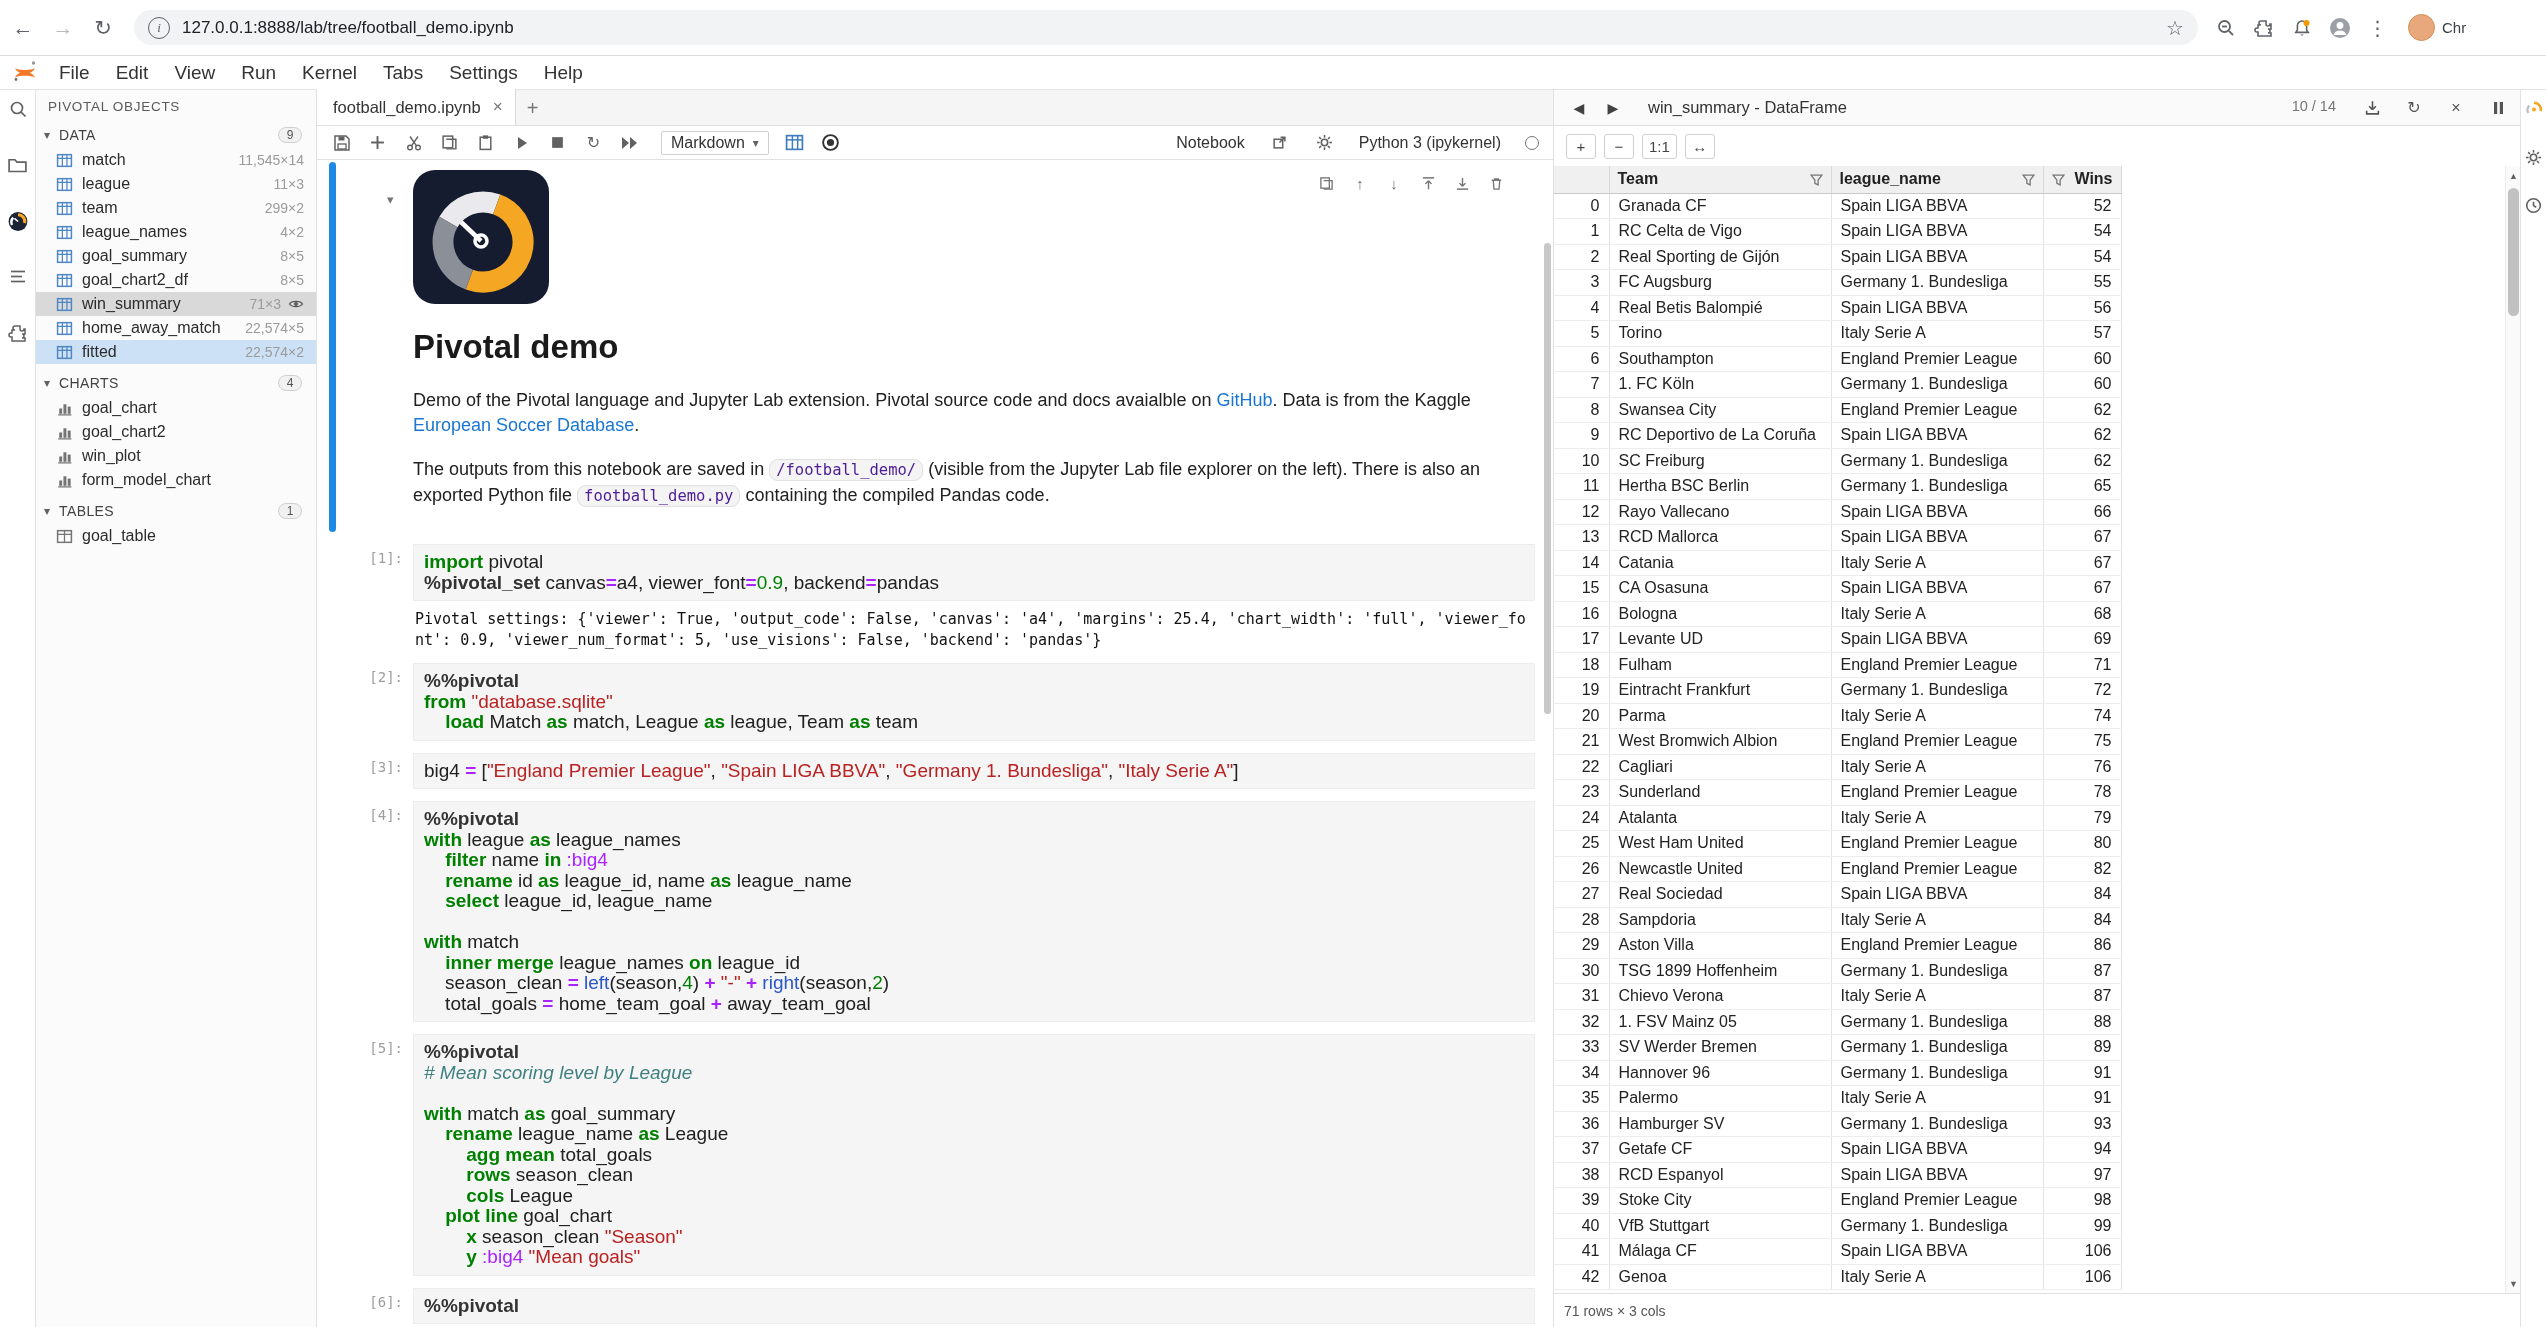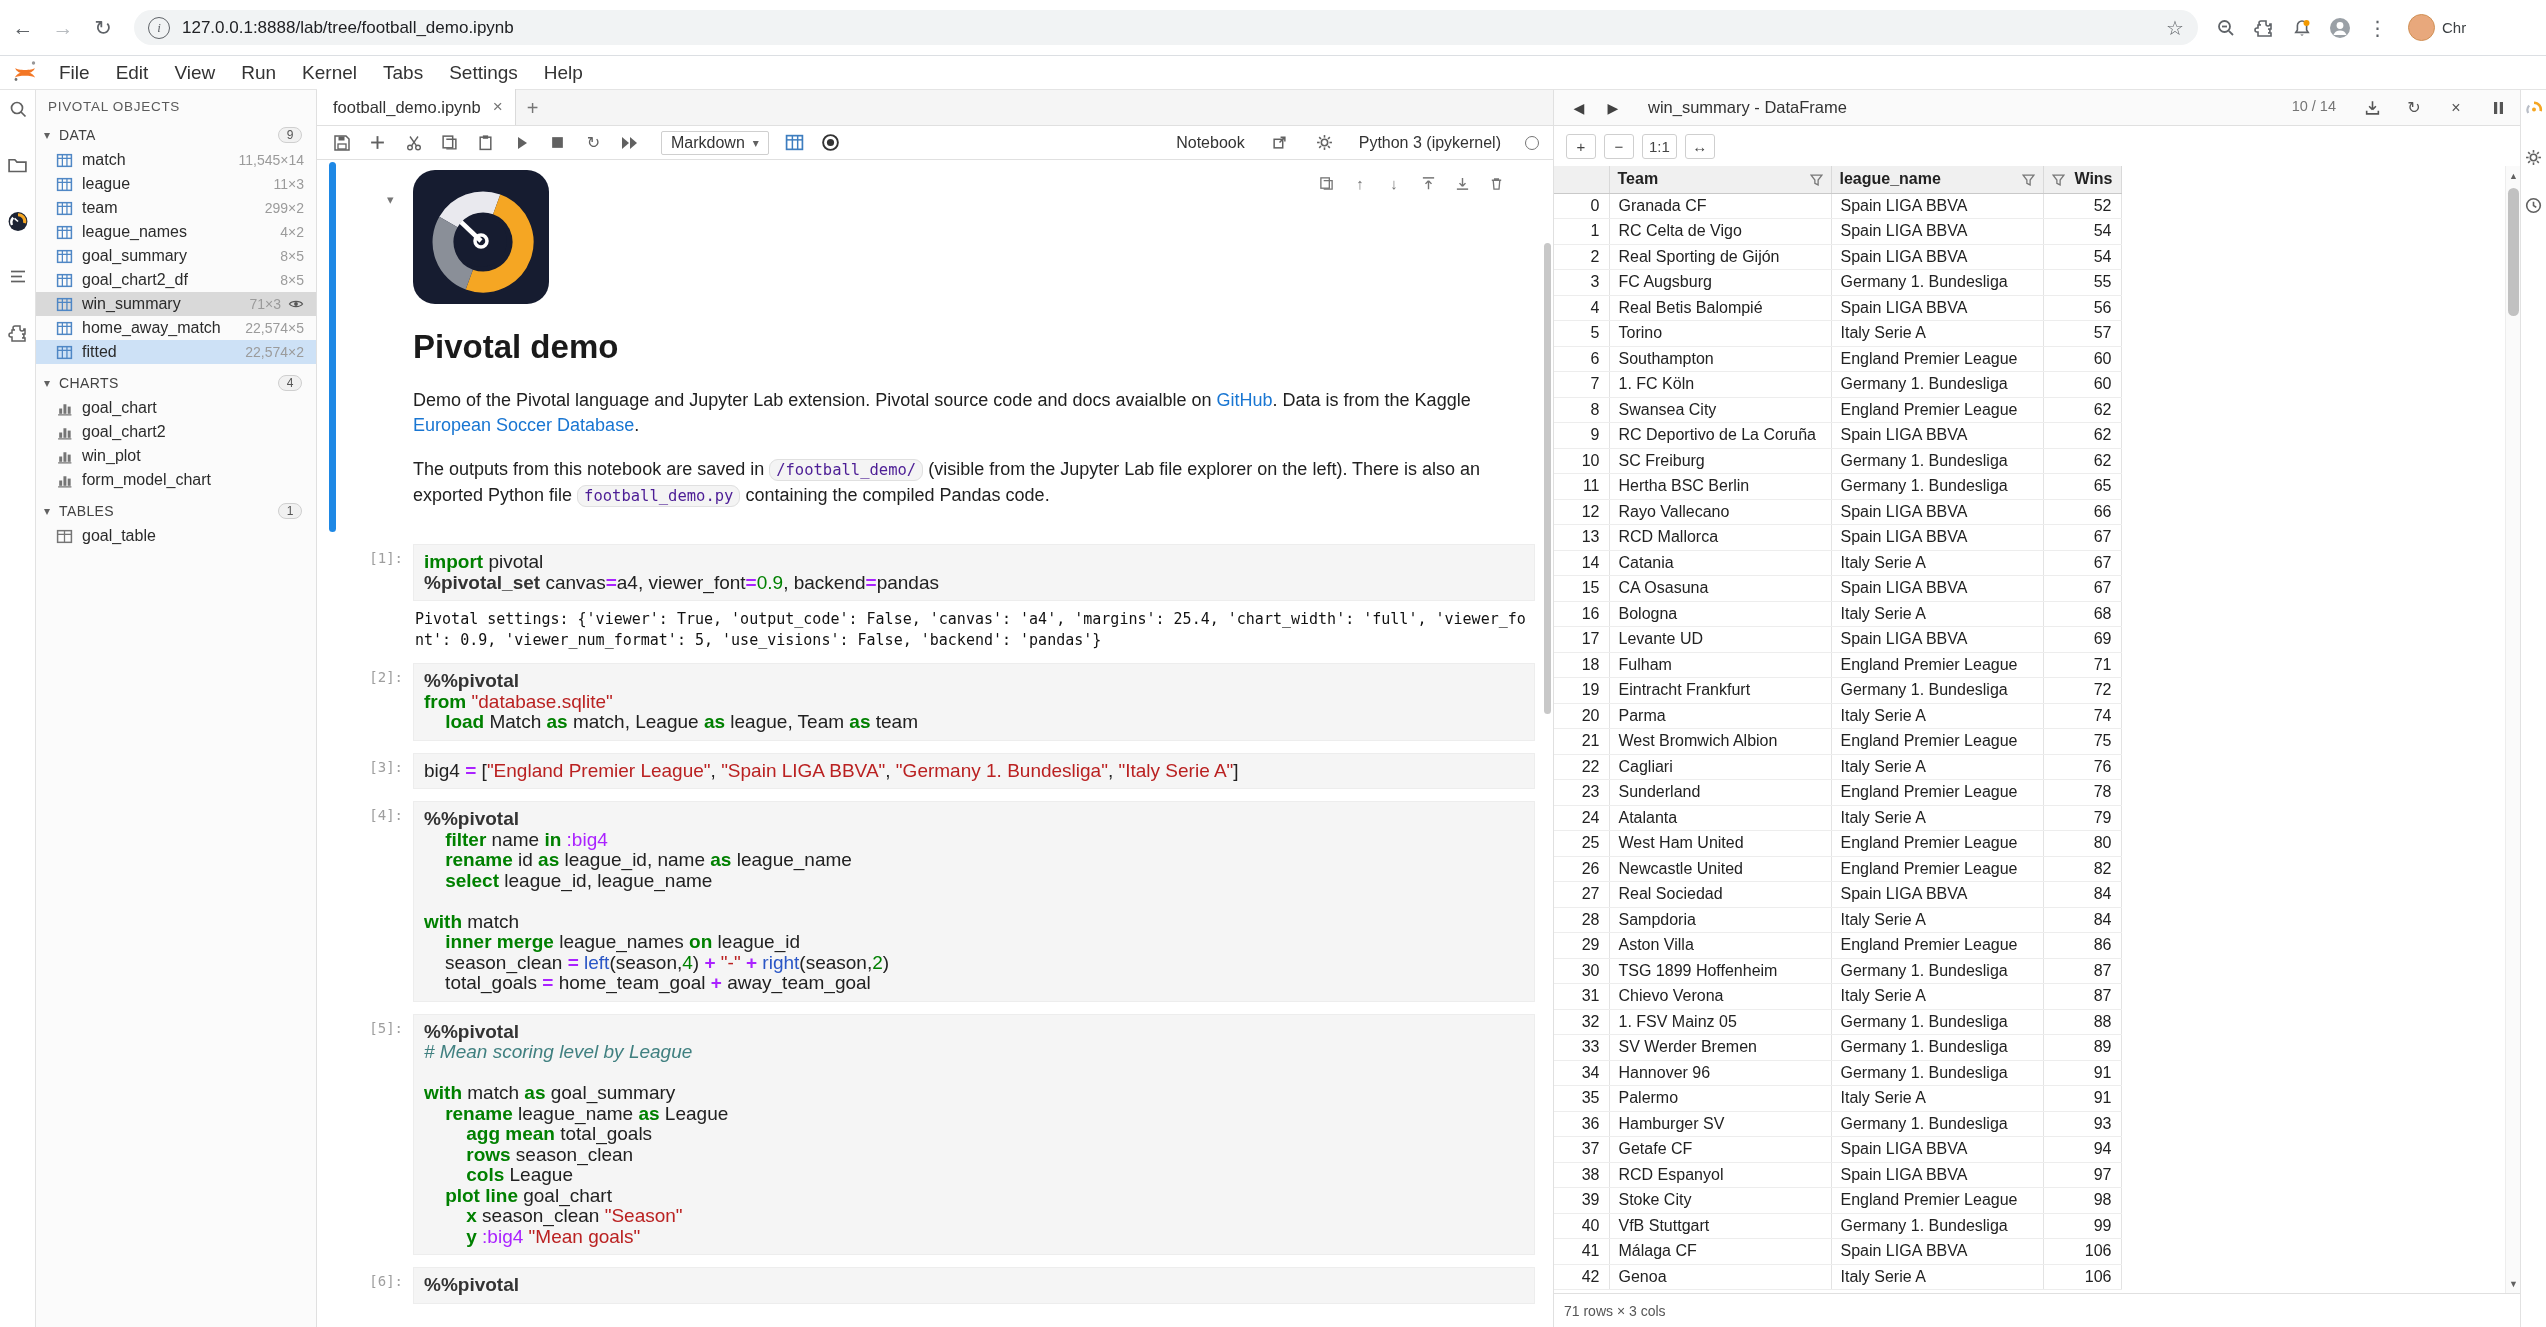--- a/index.html
+++ b/index.html
@@ -628,20 +628,21 @@
                   <div class="code-line"><span class="tok-n">big4 </span><span class="tok-o">=</span><span class="tok-n"> [</span><span class="tok-s">"England Premier League"</span><span class="tok-n">, </span><span class="tok-s">"Spain LIGA BBVA"</span><span class="tok-n">, </span><span class="tok-s">"Germany 1. Bundesliga"</span><span class="tok-n">, </span><span class="tok-s">"Italy Serie A"</span><span class="tok-n">]</span></div>
                 </div>
               </div>
             </div>
             <div class="cell code">
               <div class="collapser"></div>
               <div class="prompt">[4]:</div>
               <div class="cellmain">
                 <div class="cell-input">
                   <div class="code-line"><span class="tok-g">%%pivotal</span></div>
+                  <div class="code-line"><span class="tok-k">with</span><span class="tok-n"> league </span><span class="tok-k">as</span><span class="tok-n"> league_names</span></div>
                   <div class="code-line"><span class="tok-n">    </span><span class="tok-k">filter</span><span class="tok-n"> name </span><span class="tok-k">in</span><span class="tok-n"> </span><span class="tok-v">:big4</span></div>
                   <div class="code-line"><span class="tok-n">    </span><span class="tok-k">rename</span><span class="tok-n"> id </span><span class="tok-k">as</span><span class="tok-n"> league_id, name </span><span class="tok-k">as</span><span class="tok-n"> league_name</span></div>
                   <div class="code-line"><span class="tok-n">    </span><span class="tok-k">select</span><span class="tok-n"> league_id, league_name</span></div>
                   <div class="code-line"></div>
                   <div class="code-line"><span class="tok-k">with</span><span class="tok-n"> match</span></div>
                   <div class="code-line"><span class="tok-n">    </span><span class="tok-k">inner merge</span><span class="tok-n"> league_names </span><span class="tok-k">on</span><span class="tok-n"> league_id</span></div>
                   <div class="code-line"><span class="tok-n">    season_clean </span><span class="tok-o">=</span><span class="tok-n"> </span><span class="tok-f">left</span><span class="tok-n">(season,</span><span class="tok-m">4</span><span class="tok-n">) </span><span class="tok-o">+</span><span class="tok-n"> </span><span class="tok-s">"-"</span><span class="tok-n"> </span><span class="tok-o">+</span><span class="tok-n"> </span><span class="tok-f">right</span><span class="tok-n">(season,</span><span class="tok-m">2</span><span class="tok-n">)</span></div>
                   <div class="code-line"><span class="tok-n">    total_goals </span><span class="tok-o">=</span><span class="tok-n"> home_team_goal </span><span class="tok-o">+</span><span class="tok-n"> away_team_goal</span></div>
                 </div>
               </div>

